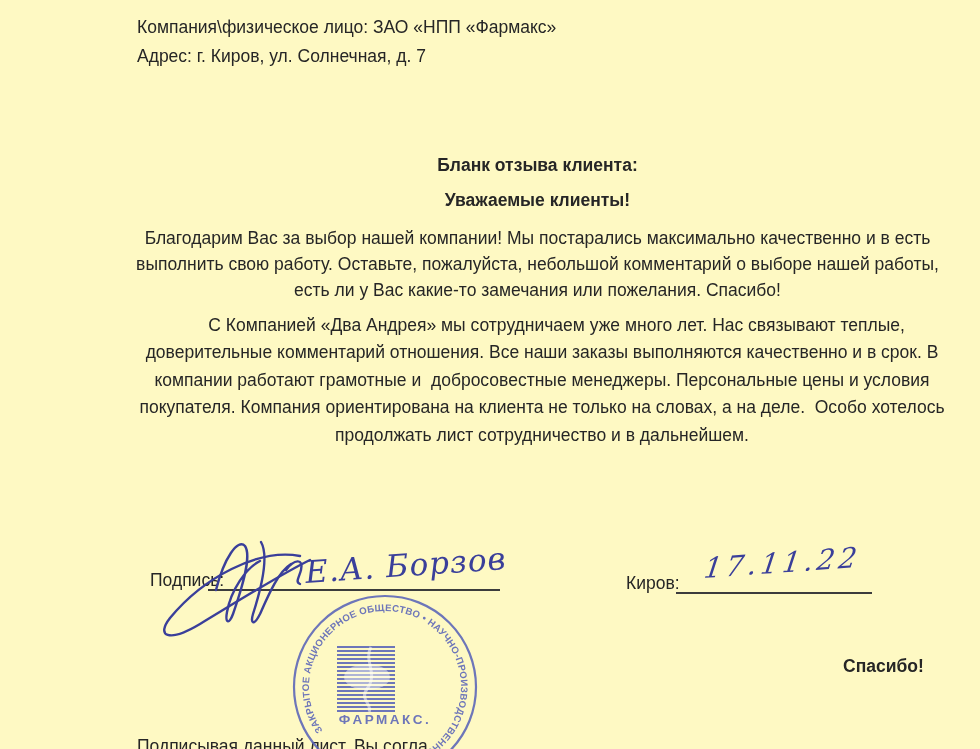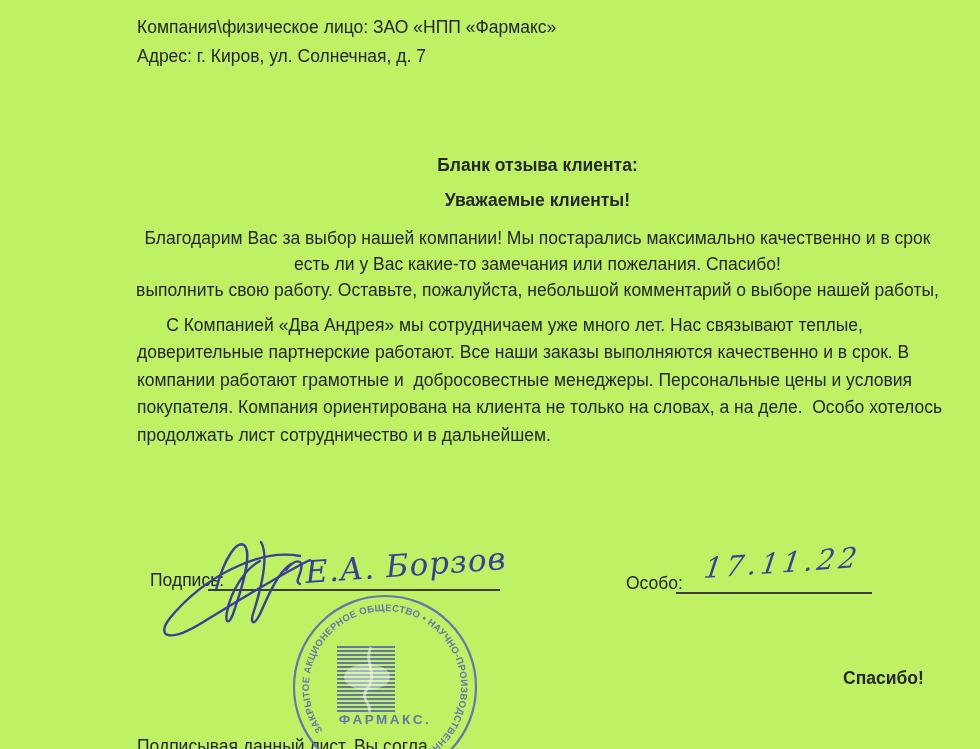--- a/index.html
+++ b/index.html
@@ -1,85 +1,85 @@
 <!DOCTYPE html>
 <html lang="ru"><head>
 <meta charset="utf-8">
 <style>
   html,body{margin:0;padding:0;background:#ffffff;}
   .page{
     position:relative;width:980px;height:749px;overflow:hidden;
-    background:#bef264;color:#262626;
+    background:#fef9c3;color:#262626;
     font-family:"Liberation Sans", sans-serif;
     font-size:17.5px;
   }
   .abs{position:absolute;}
   .hline{left:137px;white-space:pre;}
   .centerblock{left:130px;width:815px;text-align:center;}
   .bold{font-weight:bold;margin-top:12px;}
   .review{left:137px;width:810px;line-height:27.4px;}
-  .review div{white-space:pre;}
+  .review div{white-space:pre;text-align:center;}
   .intro{line-height:26px;}
   .label{font-size:17.5px;}
   .rule{border-bottom:2px solid #3c3c3c;height:0;}
   .hand{
     font-family:"DejaVu Serif", serif;
     font-style:italic;
   }
   .hand-date{
     font-size:28px;letter-spacing:4px;
     transform:rotate(-4deg) skewX(-12deg);
     transform-origin:left bottom;
   }
-  .thanks{font-weight:bold;margin-top:12px;}
+  .thanks{font-weight:bold;}
   .footer-cut{left:137px;top:736px;white-space:pre;}
   svg text{font-family:"Liberation Sans", sans-serif;}
   .sig-name{
     font-family:"DejaVu Serif", serif;font-style:italic;
   }
 </style>
 </head>
 <body>
 
 <div class="page">
 
   <div class="abs hline" style="top:17px">Компания\физическое лицо: ЗАО «НПП «Фармакс»</div>
   <div class="abs hline" style="top:46px">Адрес: г. Киров, ул. Солнечная, д. 7</div>
 
   <div class="abs centerblock bold" style="top:143px">Бланк отзыва клиента:</div>
   <div class="abs centerblock bold" style="top:178px">Уважаемые клиенты!</div>
 
   <div class="abs centerblock intro" style="top:225px">
-    <div>Благодарим Вас за выбор нашей компании! Мы постарались максимально качественно и в срок</div>
+    <div>Благодарим Вас за выбор нашей компании! Мы постарались максимально качественно и в есть</div>
+    <div>выполнить свою работу. Оставьте, пожалуйста, небольшой комментарий о выборе нашей работы,</div>
     <div>есть ли у Вас какие-то замечания или пожелания. Спасибо!</div>
-    <div>выполнить свою работу. Оставьте, пожалуйста, небольшой комментарий о выборе нашей работы,</div>
   </div>
 
   <div class="abs review" style="top:312px">
     <div>      С Компанией «Два Андрея» мы сотрудничаем уже много лет. Нас связывают теплые,</div>
-    <div>доверительные партнерские работают. Все наши заказы выполняются качественно и в срок. В</div>
+    <div>доверительные комментарий отношения. Все наши заказы выполняются качественно и в срок. В</div>
     <div>компании работают грамотные и  добросовестные менеджеры. Персональные цены и условия</div>
     <div>покупателя. Компания ориентирована на клиента не только на словах, а на деле.  Особо хотелось</div>
     <div>продолжать лист сотрудничество и в дальнейшем.</div>
   </div>
 
   <div class="abs label" style="left:150px;top:570px">Подпись:</div>
   <div class="abs rule" style="left:208px;top:589px;width:292px"></div>
 
   <svg class="abs" style="left:148px;top:526px" width="380" height="130" viewBox="0 0 380 130">
     <g fill="none" stroke="#3a3f9a" stroke-width="2.4" stroke-linecap="round">
       <path d="M 152 30 C 110 22, 55 52, 22 92 C 8 110, 20 117, 52 98 C 95 72, 135 47, 162 34"></path>
       <path d="M 68 64 C 76 32, 90 12, 97 20 C 104 30, 94 62, 85 88 C 81 99, 77 97, 79 86 C 83 64, 98 42, 112 35"></path>
       <path d="M 113 16 C 121 30, 114 60, 105 88 C 102 98, 106 100, 112 88 C 120 70, 130 46, 143 38"></path>
       <path d="M 138 44 C 146 33, 156 32, 153 44 C 151 52, 147 56, 152 58"></path>
     </g>
     <text class="sig-name" x="158" y="57" font-size="31" fill="#3a3f9a" transform="rotate(-4 158 57)" letter-spacing="1">Е.А. Борзов</text>
   </svg>
 
-  <div class="abs label" style="left:626px;top:573px">Особо:</div>
+  <div class="abs label" style="left:626px;top:573px">Киров:</div>
   <div class="abs rule" style="left:676px;top:592px;width:196px"></div>
   <div class="abs hand hand-date" style="left:702px;top:552px;color:#3a3f9a">17.11.22</div>
 
   <div class="abs thanks" style="left:843px;top:656px">Спасибо!</div>
 
   <div class="abs footer-cut">Подписывая данный лист, Вы согла</div>
 
   <svg class="abs" style="left:289px;top:591px;opacity:0.88" width="194" height="200" viewBox="0 0 194 200">
     <circle cx="96" cy="96" r="91" fill="none" stroke="#5a64b8" stroke-width="2.2"></circle>
     <path id="ringPath" d="M 96,96 m -76,0 a 76,76 0 1,1 152,0 a 76,76 0 1,1 -152,0" fill="none"></path>

